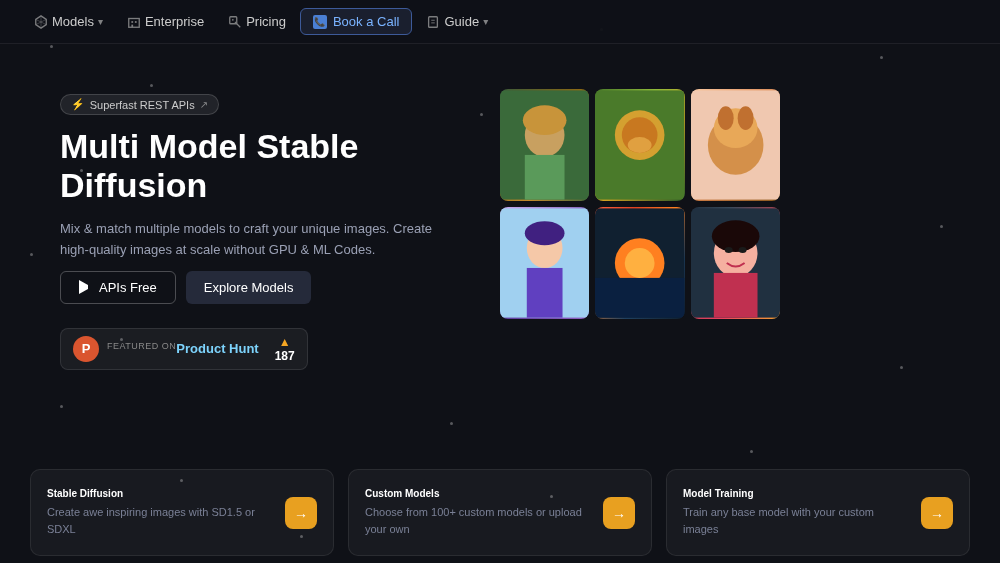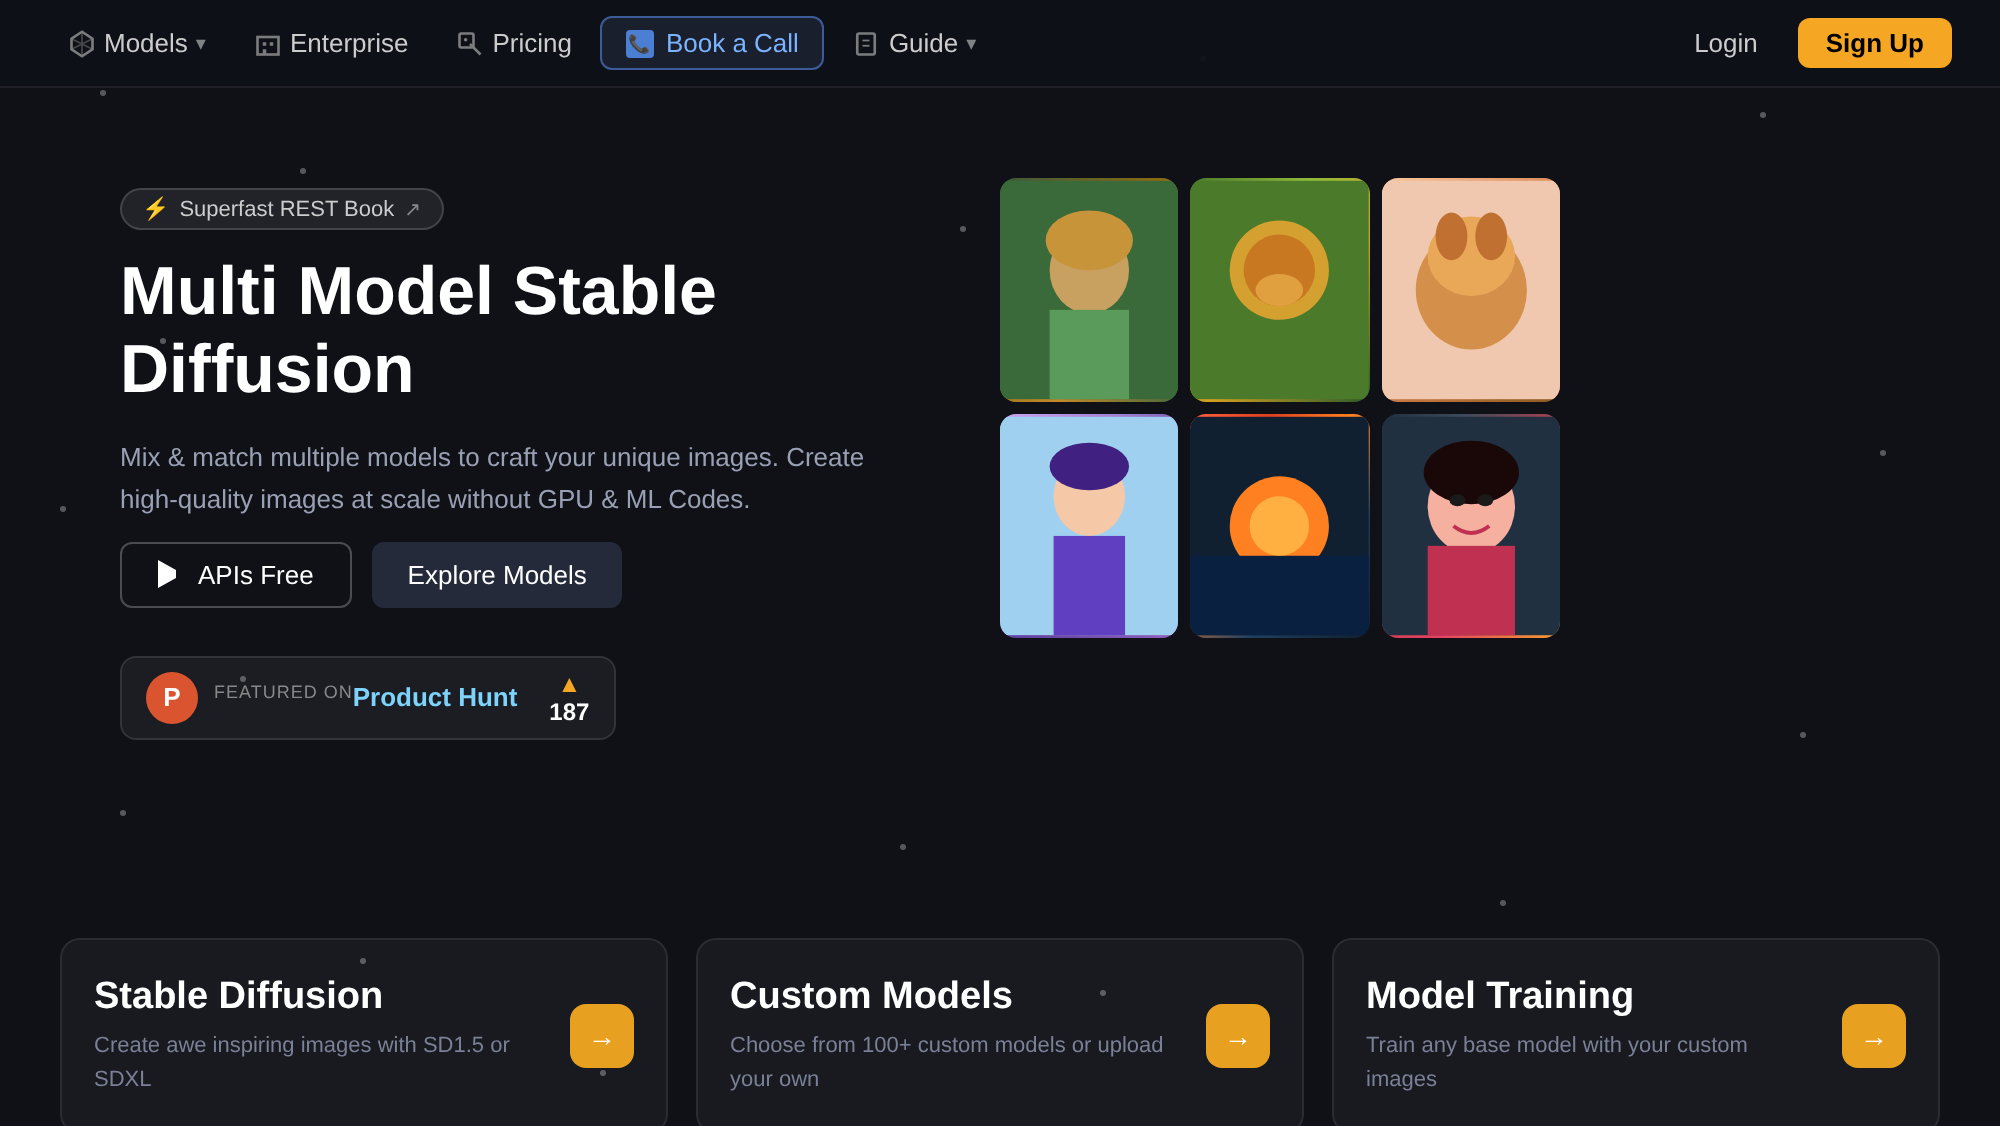--- a/index.html
+++ b/index.html
@@ -263,21 +263,21 @@
       background: rgba(255,255,255,0.04);
       border: 1px solid rgba(255,255,255,0.08);
       border-radius: 10px;
       padding: 18px 16px;
       display: flex;
       align-items: center;
       gap: 14px;
     }
     .feature-card-text { flex: 1; }
     .feature-card-title {
-      font-size: 19px;
+      font-size: 10px;
       font-weight: 600;
       color: #fff;
       margin-bottom: 5px;
     }
     .feature-card-desc {
       font-size: 11px;
       color: #7a8096;
       line-height: 1.5;
     }
     .feature-card-btn {
@@ -358,31 +358,27 @@
     <div class="nav-item">
       <svg class="nav-icon-small" viewBox="0 0 16 16" fill="none">
         <rect x="3" y="2" width="10" height="12" rx="1" stroke="#aaa" stroke-width="1.5"></rect>
         <line x1="6" y1="6" x2="10" y2="6" stroke="#aaa" stroke-width="1"></line>
         <line x1="6" y1="9" x2="10" y2="9" stroke="#aaa" stroke-width="1"></line>
       </svg>
       <span>Guide</span>
       <span class="nav-caret">▾</span>
     </div>
   </div>
-  <div class="nav-right">
-    <span class="nav-login">Login</span>
-    <span class="nav-signup">Sign Up</span>
-  </div>
 </nav>
 
 <div class="main">
   <div class="hero-left">
     <div class="api-badge">
       <span class="api-badge-icon">⚡</span>
-      <span>Superfast REST Book</span>
+      <span>Superfast REST APIs</span>
       <span style="font-size:10px;opacity:0.6">↗</span>
     </div>
     <h1 class="hero-title">Multi Model Stable Diffusion</h1>
     <p class="hero-desc">Mix &amp; match multiple models to craft your unique images. Create high-quality images at scale without GPU &amp; ML Codes.</p>
     <div class="hero-buttons">
       <button class="btn-start">
         <span class="play-icon"></span>
         <span>APIs Free</span>
       </button>
       <button class="btn-explore">Explore Models</button>

